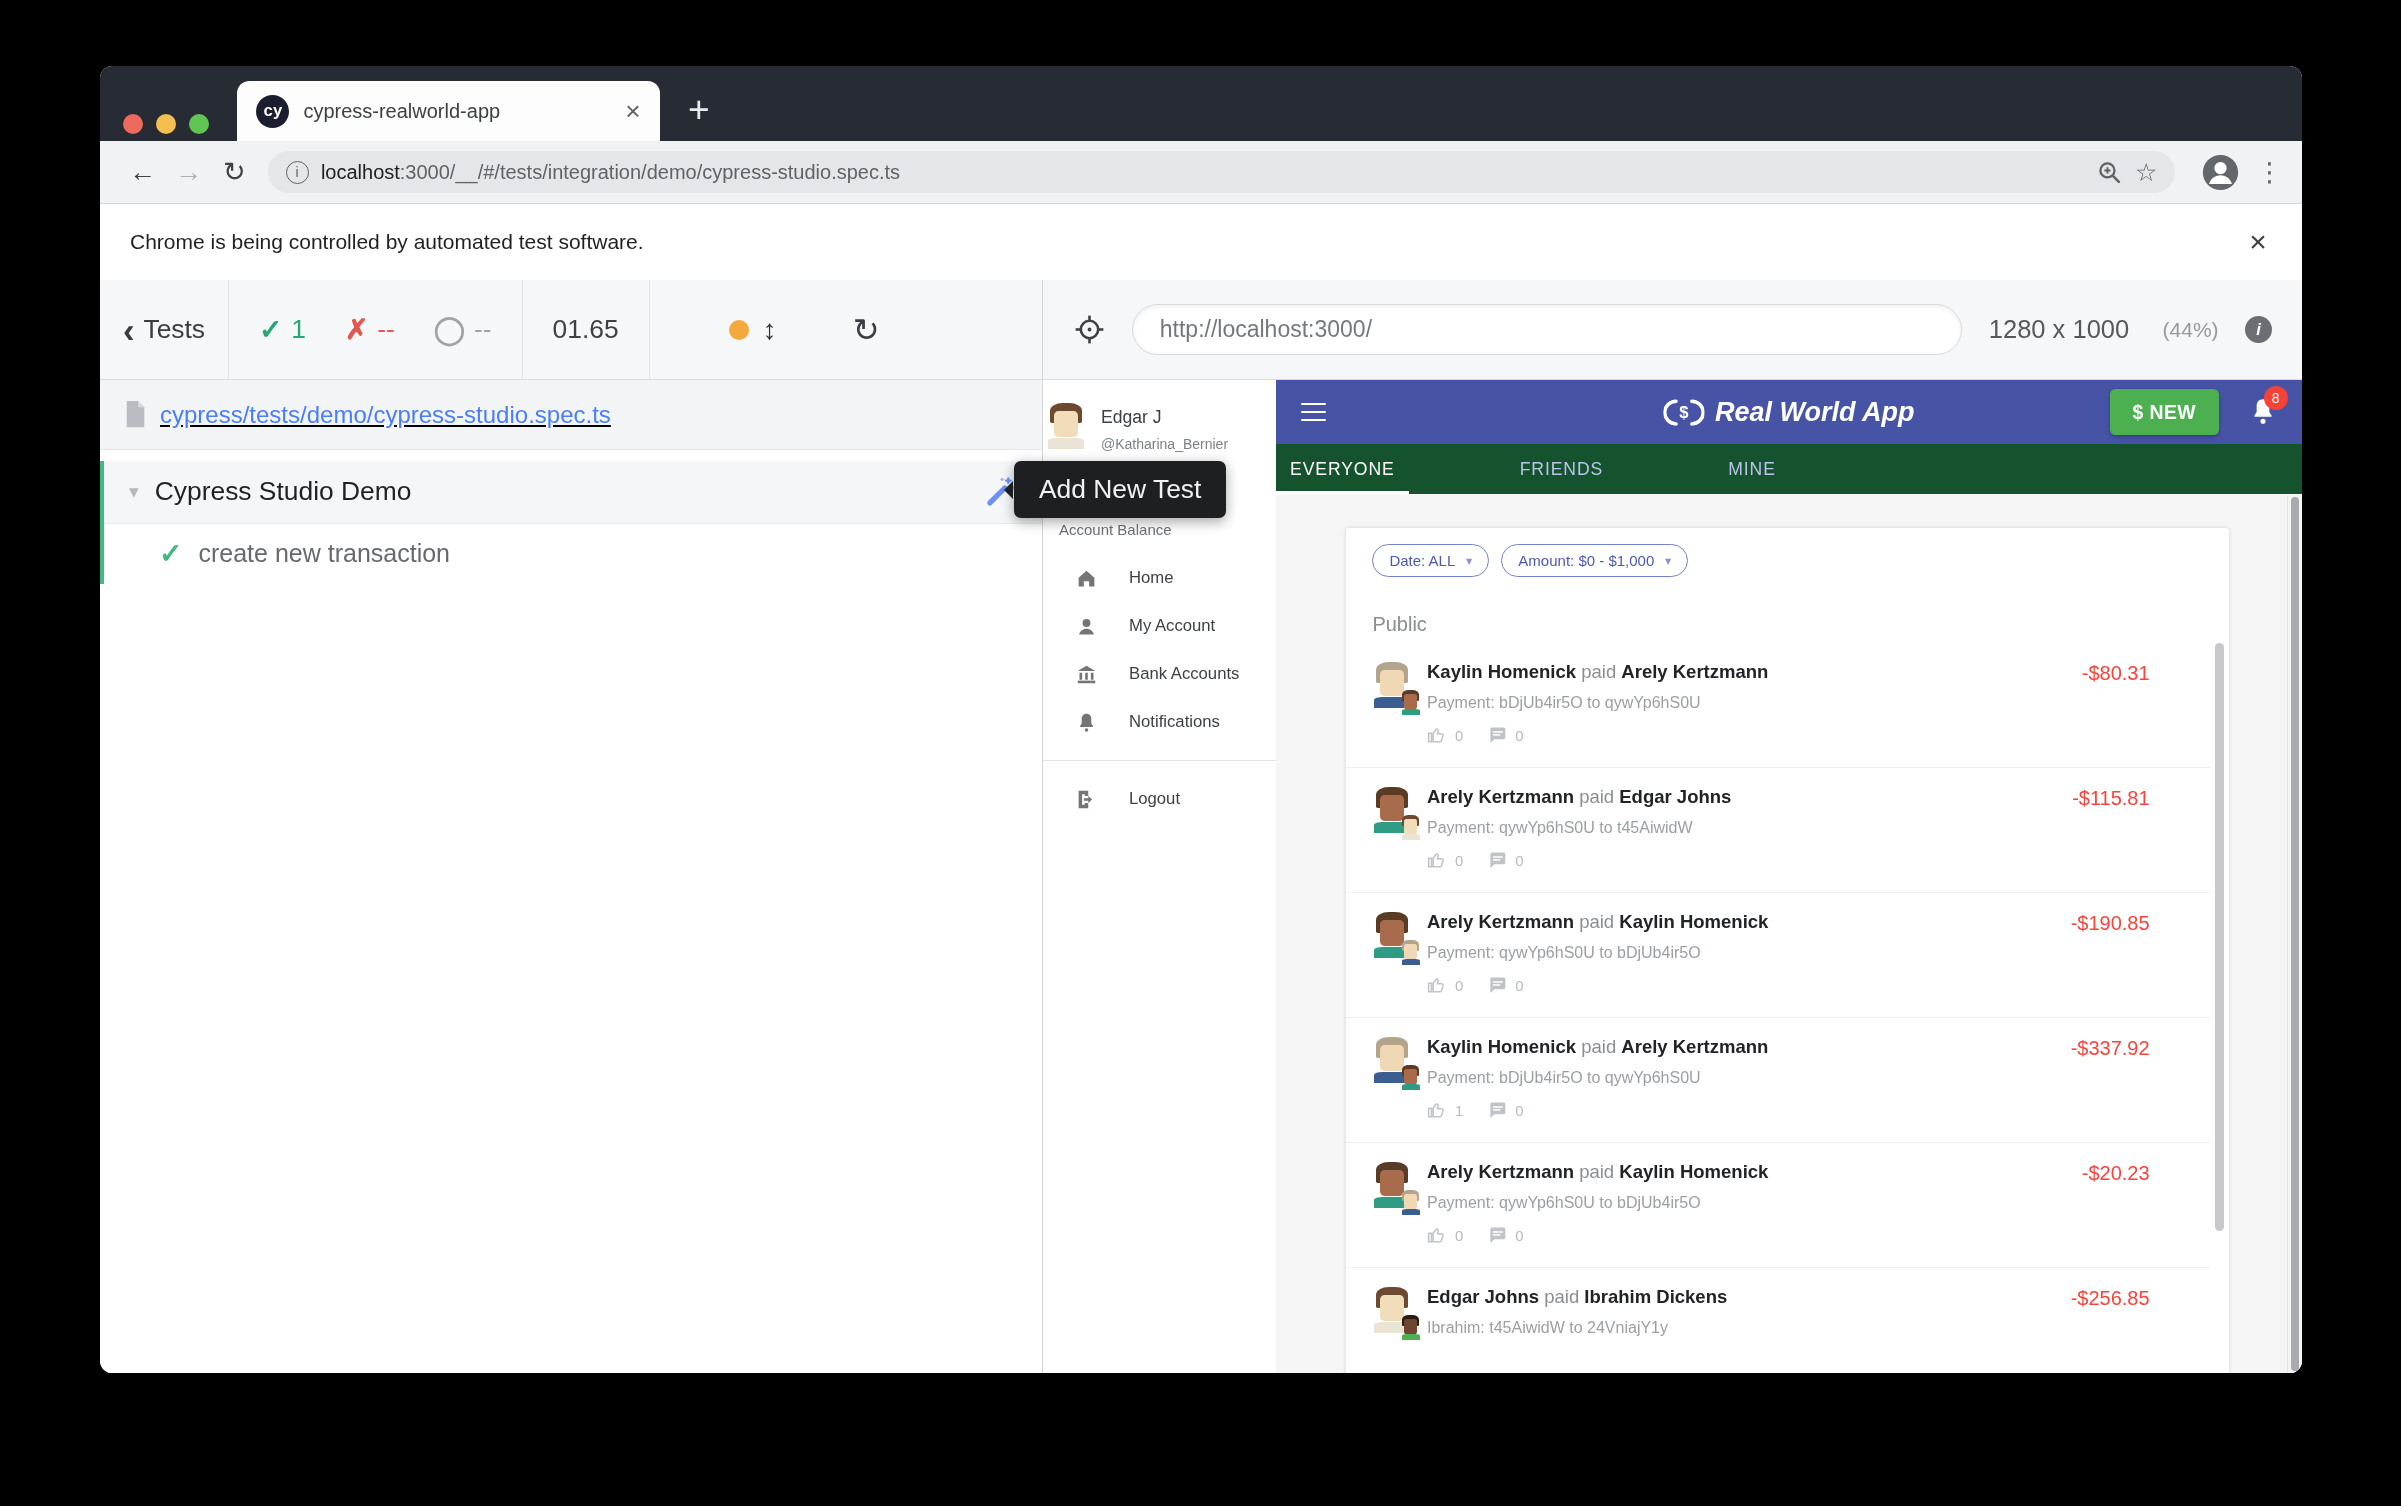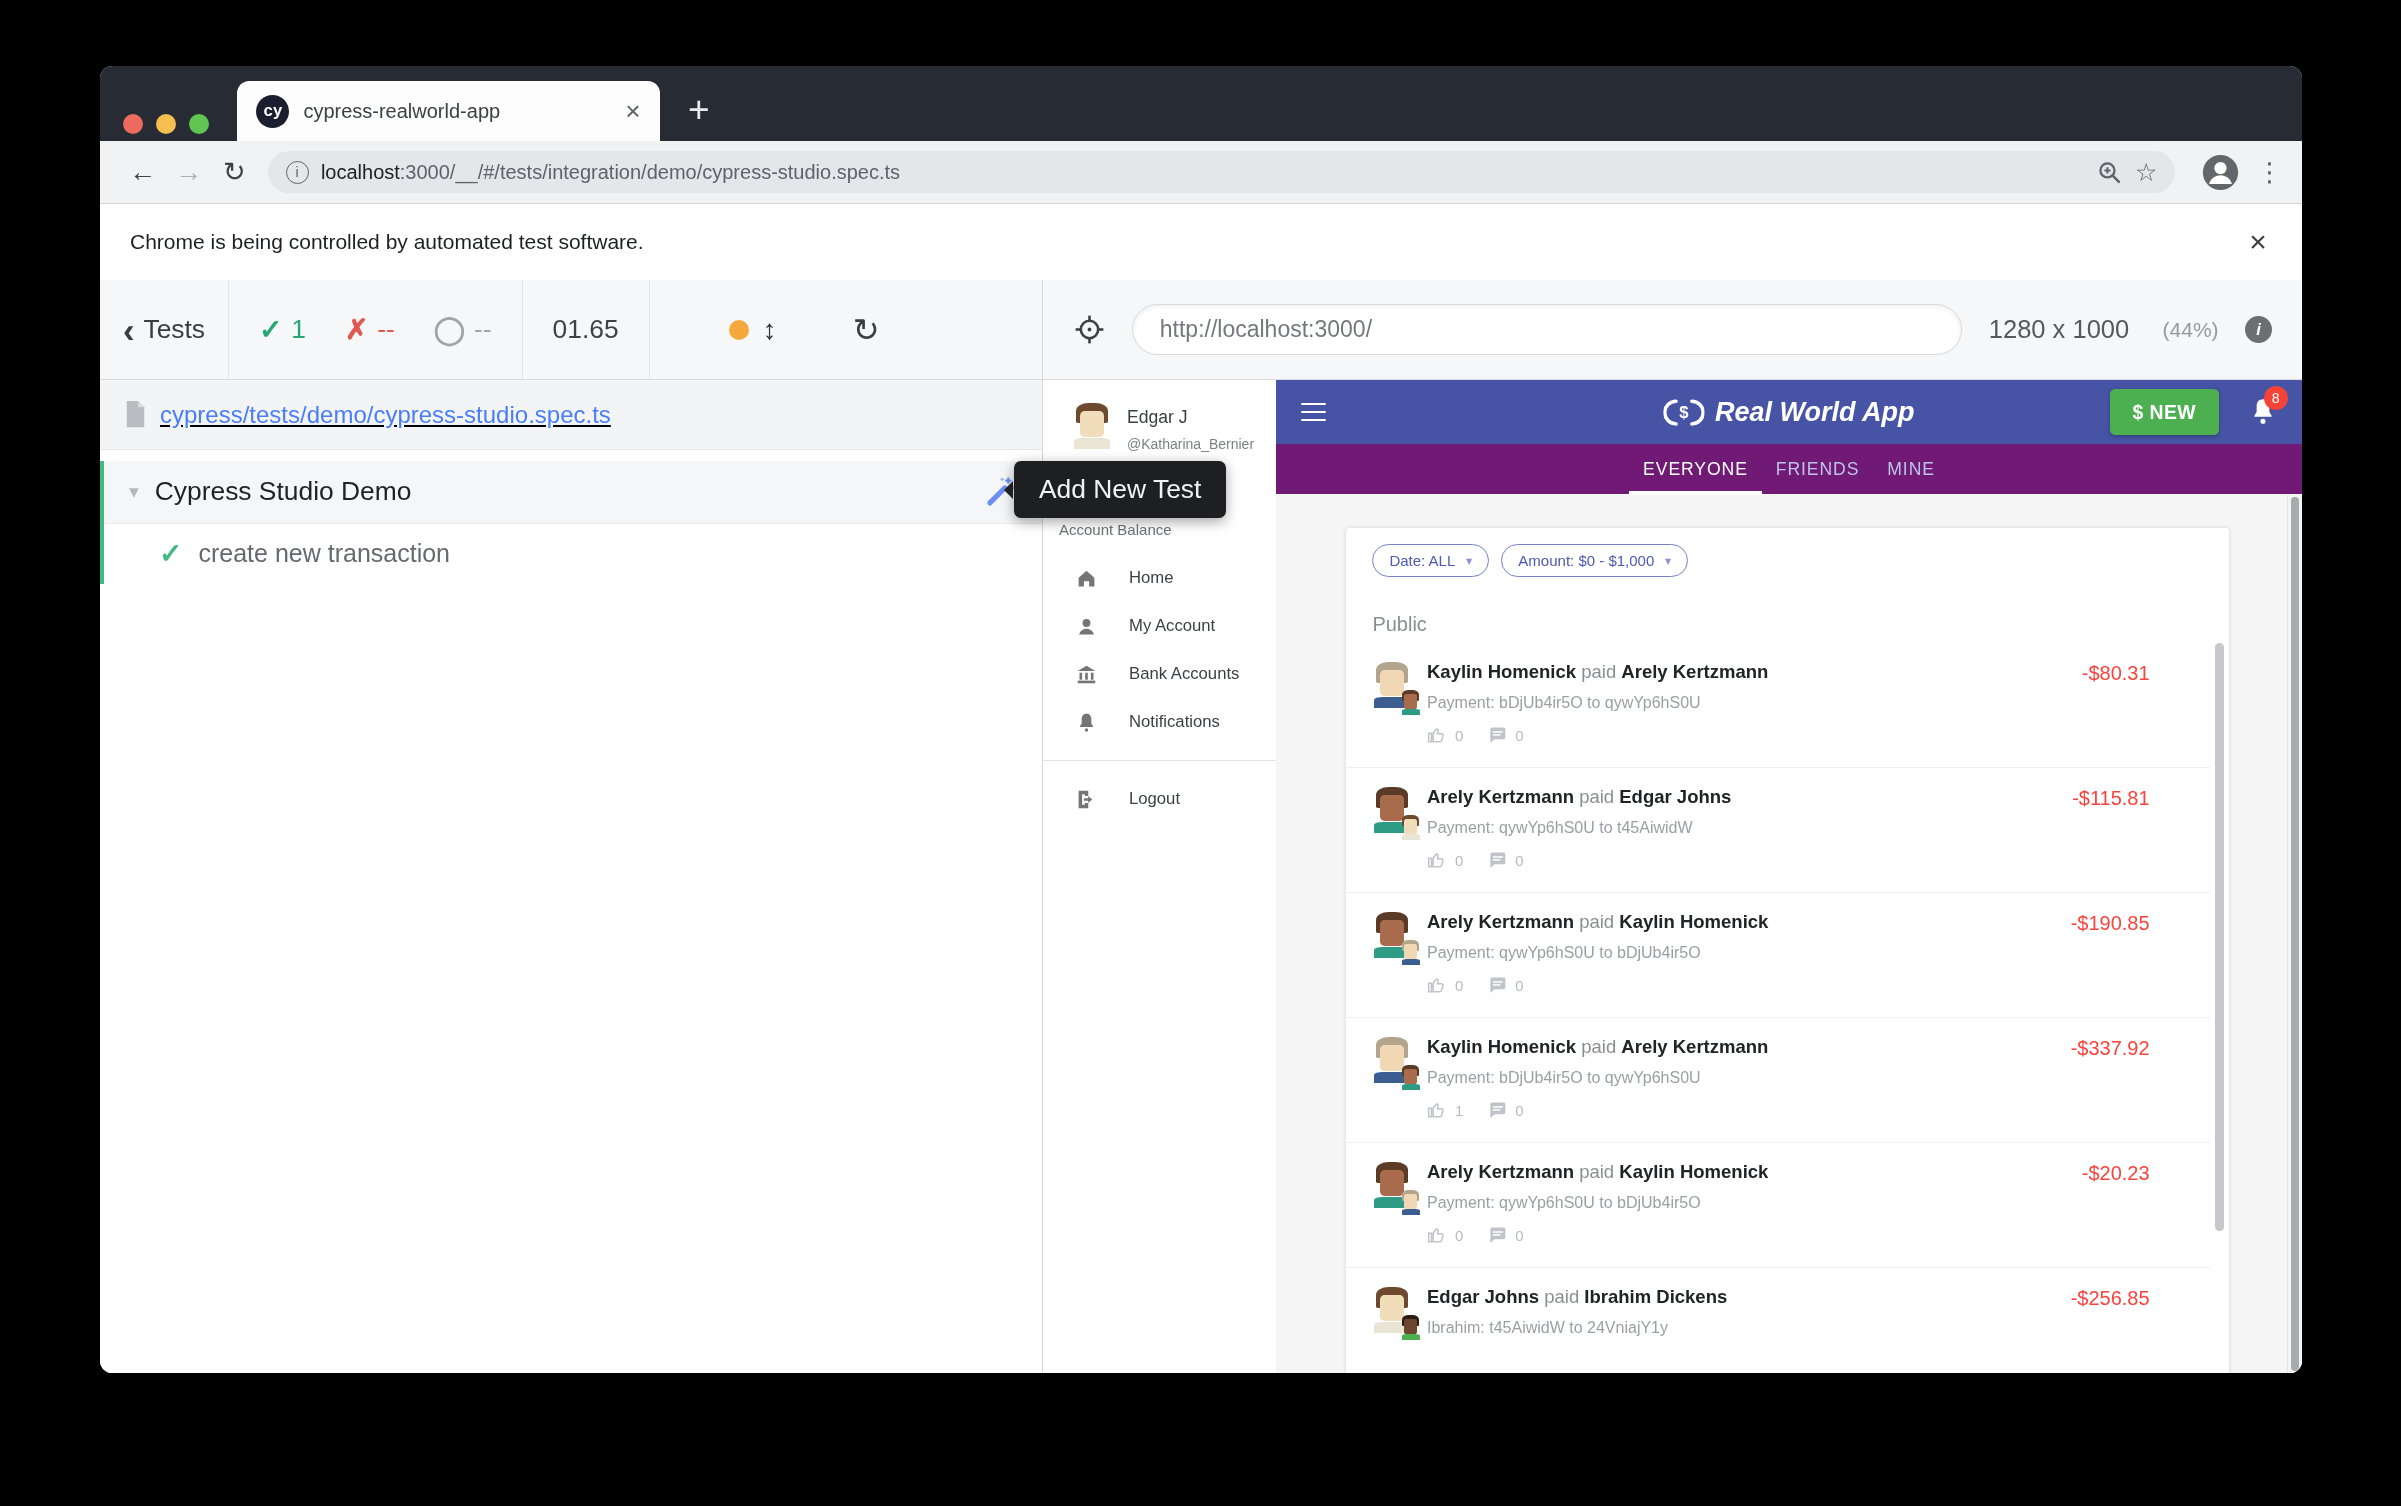--- a/index.html
+++ b/index.html
@@ -88,21 +88,21 @@
   .test-title { font-size:25px; color:#66696f; }
   .studio-tooltip { position:absolute; left:914px; top:81px; background:#1e1f23; color:#f2f2f2;
                     font-size:26.4px; padding:13.2px 25px; border-radius:7px; z-index:20; white-space:nowrap;
                     box-shadow:0 3.5px 12.3px rgba(0,0,0,.35); }
   .studio-tooltip::before { content:""; position:absolute; left:-9.7px; top:50%; transform:translateY(-50%);
                     border:9.7px solid transparent; border-left:none; border-right:9.7px solid #1e1f23; }
 
   
   .app { flex:1; position:relative; background:#fff; overflow:hidden; }
   .drawer { position:absolute; left:0; top:0; width:233px; height:100%; background:#fff; }
-  .profile { position:absolute; left:28px; top:23px; display:flex; gap:14px; }
+  .profile { position:absolute; left:2px; top:23px; display:flex; gap:14px; }
   .profile-name { font-size:17.6px; color:#3b3e44; margin-top:3.5px; }
   .profile-username { font-size:14px; color:#7c7f85; margin-top:8px; }
   .balance-label { position:absolute; left:16px; top:141px; font-size:15px; color:#6e7176; }
   .drawer-nav { position:absolute; left:0; top:174px; width:100%; }
   .nav-item { height:48px; display:flex; align-items:center; padding-left:33px; gap:32px; }
   .nav-label { font-size:16.7px; color:#3c3f45; }
   .nav-divider { border-top:0.9px solid #e4e4e6; margin:14px 0; }
 
   .appbar { position:absolute; left:233px; right:0; top:0; height:64px; background:#4754a6;
             display:flex; align-items:center; padding:0 25px; }
@@ -111,22 +111,22 @@
   .logo-wrap { position:absolute; left:50%; top:50%; transform:translate(-50%,-50%);
                display:flex; align-items:center; gap:10.6px; }
   .logo-text { color:#fff; font-size:27px; font-weight:bold; font-style:italic; white-space:nowrap; }
   .appbar-right { margin-left:auto; display:flex; align-items:center; gap:30px; }
   .new-btn { height:46px; background:#4caf50; border:none; border-radius:5.3px; color:#fff;
              font-size:19.4px; font-weight:bold; padding:0 23px; letter-spacing:0.4px;
              box-shadow:0 1.8px 4.4px rgba(0,0,0,.25); font-family:inherit; }
   .bell-wrap { position:relative; display:flex; }
   .bell-badge { position:absolute; top:-10.6px; right:-10.6px; width:24px; height:24px; background:#f44336;
                 border-radius:50%; color:#fff; font-size:14px; display:flex; align-items:center; justify-content:center; }
-  .apptabs { position:absolute; left:233px; right:0; top:64px; height:50px; background:#701a75;
-             display:flex; justify-content:center; }
+  .apptabs { position:absolute; left:233px; right:0; top:64px; height:50px; background:#14532d;
+             display:flex; gap:97px; }
   .apptab { position:relative; display:flex; align-items:center; font-size:17.6px; letter-spacing:0.9px;
             color:#bcc3ea; padding:0 14px; }
   .apptab.active { color:#fff; }
   .apptab.active::after { content:""; position:absolute; left:0; right:0; bottom:0; height:2.6px; background:#fff; }
 
   .content { position:absolute; left:233px; right:15px; top:115px; bottom:0; background:#f5f5f6; }
   .card { position:absolute; left:70px; top:33px; width:883px; bottom:-10.6px; background:#fff;
           border-radius:3.5px; box-shadow:0 0.9px 4.4px rgba(0,0,0,.14); overflow:hidden; }
   .filters { position:absolute; left:26.4px; top:16px; display:flex; gap:12.3px; }
   .chip { height:33px; border:0.9px solid #7581c8; border-radius:16.7px; background:#fff; color:#4d59b0;

